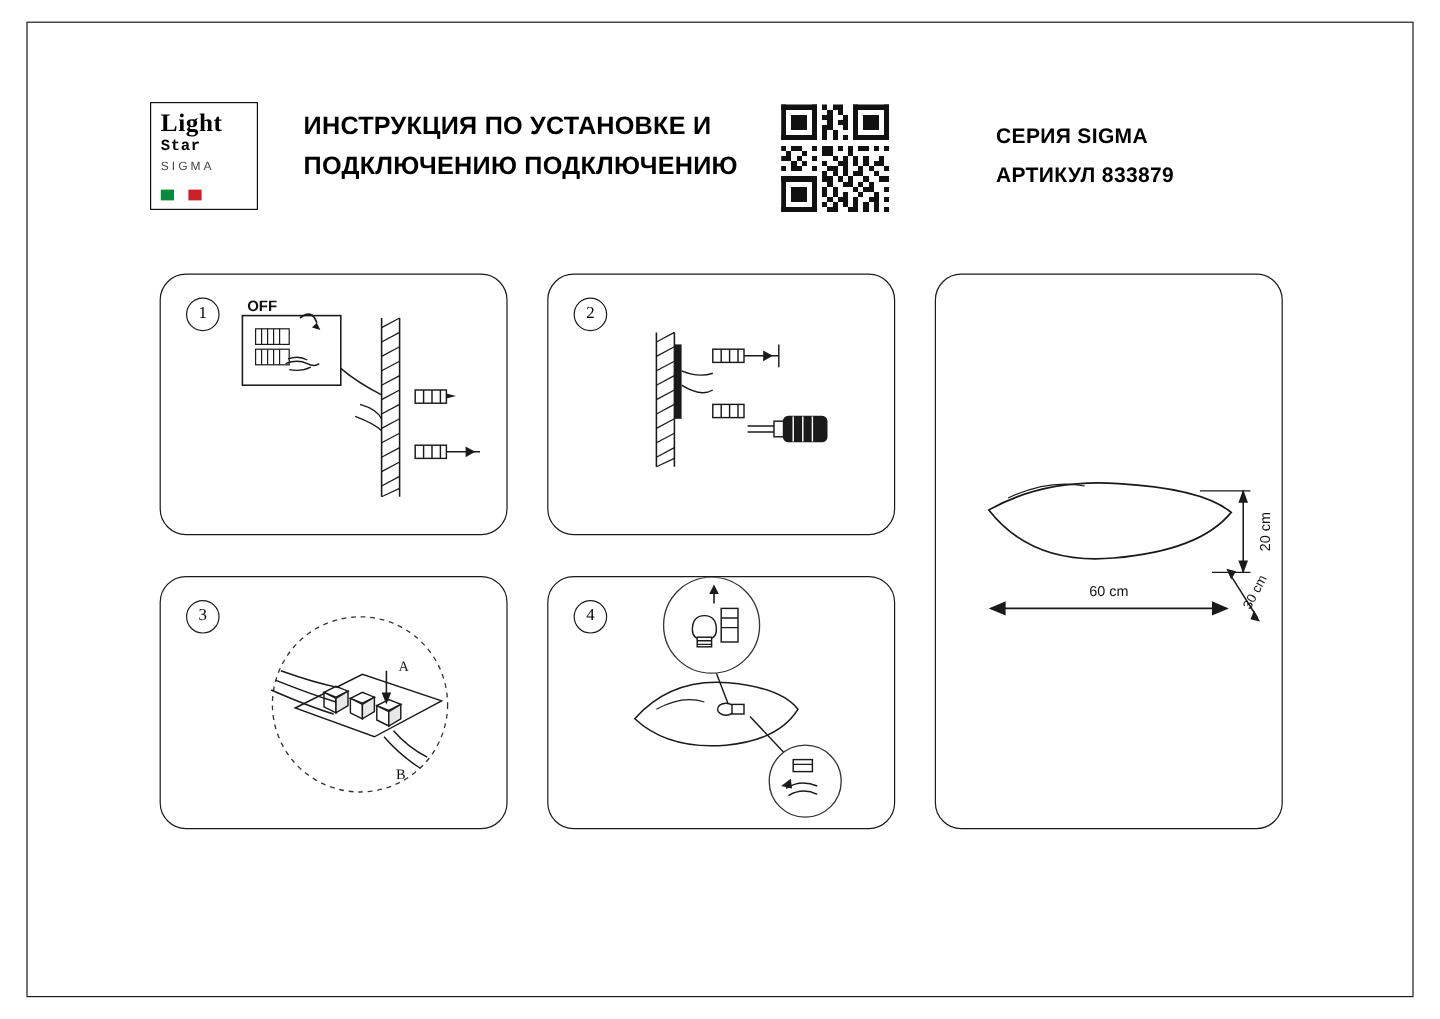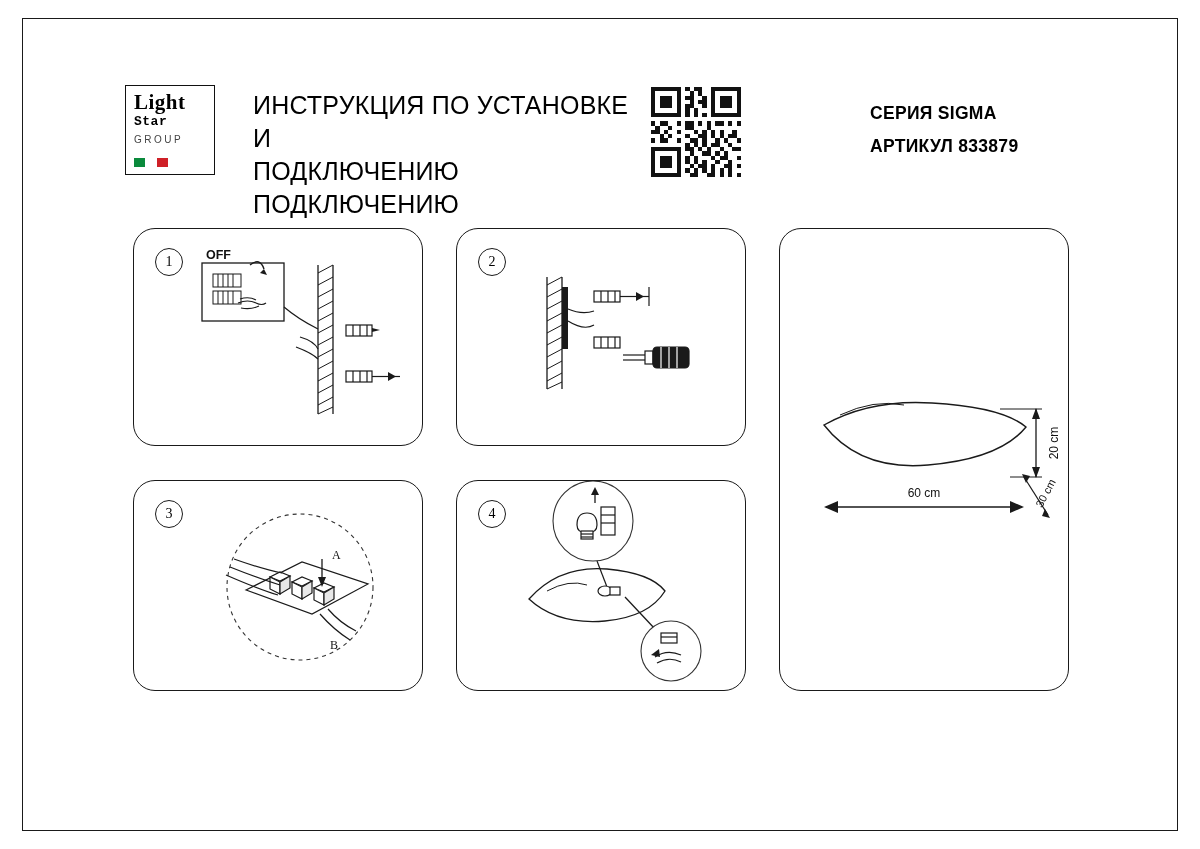--- a/index.html
+++ b/index.html
@@ -12,27 +12,27 @@
   .logo{position:absolute;left:0;top:0;width:90px;height:90px;border:1.5px solid #111;box-sizing:border-box;padding:6px 8px;}
   .logo .l1{font-family:"Liberation Serif",serif;font-weight:bold;font-size:21px;line-height:20px;letter-spacing:.5px;}
   .logo .l2{font-family:Liberation Mono, monospace;font-weight:bold;font-size:13px;line-height:20px;letter-spacing:.5px;}
   .logo .l3{font-family:"Liberation Sans",sans-serif;font-size:10px;letter-spacing:2.5px;color:#444;margin-top:2px;}
   .logo .flag{position:absolute;left:8px;bottom:7px;width:34px;height:9px;display:flex;}
   .logo .flag i{flex:1;display:block;}
   .logo .flag i:nth-child(1){background:#0a8a3c;}
   .logo .flag i:nth-child(2){background:#ffffff;}
   .logo .flag i:nth-child(3){background:#cf2027;}
 
-  .title{position:absolute;left:128px;top:4px;width:400px;font-weight:normal;font-size:25px;line-height:33px;letter-spacing:.2px;}
+  .title{position:absolute;left:128px;top:4px;width:400px;font-weight:bold;font-size:21px;line-height:33px;letter-spacing:.2px;}
 
   .qr{position:absolute;left:526px;top:2px;width:90px;height:90px;}
   .qr svg{display:block;}
 
   .meta{position:absolute;left:705px;top:12px;width:230px;text-align:left;}
-  .meta div{font-weight:bold;font-size:17.5px;line-height:33px;letter-spacing:.3px;margin-left:40px;}
+  .meta div{font-weight:bold;font-size:17.5px;line-height:33px;letter-spacing:.3px;}
 
   
   .panel{position:absolute;border:1.4px solid #1a1a1a;border-radius:22px;box-sizing:border-box;background:#fff;}
   #p1{left:133px;top:228px;width:290px;height:218px;}
   #p2{left:456px;top:228px;width:290px;height:218px;}
   #p3{left:133px;top:480px;width:290px;height:211px;}
   #p4{left:456px;top:480px;width:290px;height:211px;}
   #p5{left:779px;top:228px;width:290px;height:463px;}
 
   .pnum{position:absolute;width:26px;height:26px;border:1.4px solid #1a1a1a;border-radius:50%;
@@ -52,21 +52,21 @@
 
 <div class="page">
 
   <div class="frame"></div>
 
   <div class="header">
 
     <div class="logo">
       <div class="l1">Light</div>
       <div class="l2">Star</div>
-      <div class="l3">GROUP</div>
+      <div class="l3">SIGMA</div>
       <div class="flag">
           <i></i>
           <i></i>
           <i></i>
         </div>
     </div>
 
     <div class="title">
       <div>ИНСТРУКЦИЯ ПО УСТАНОВКЕ И</div>
       <div>ПОДКЛЮЧЕНИЮ ПОДКЛЮЧЕНИЮ</div>

